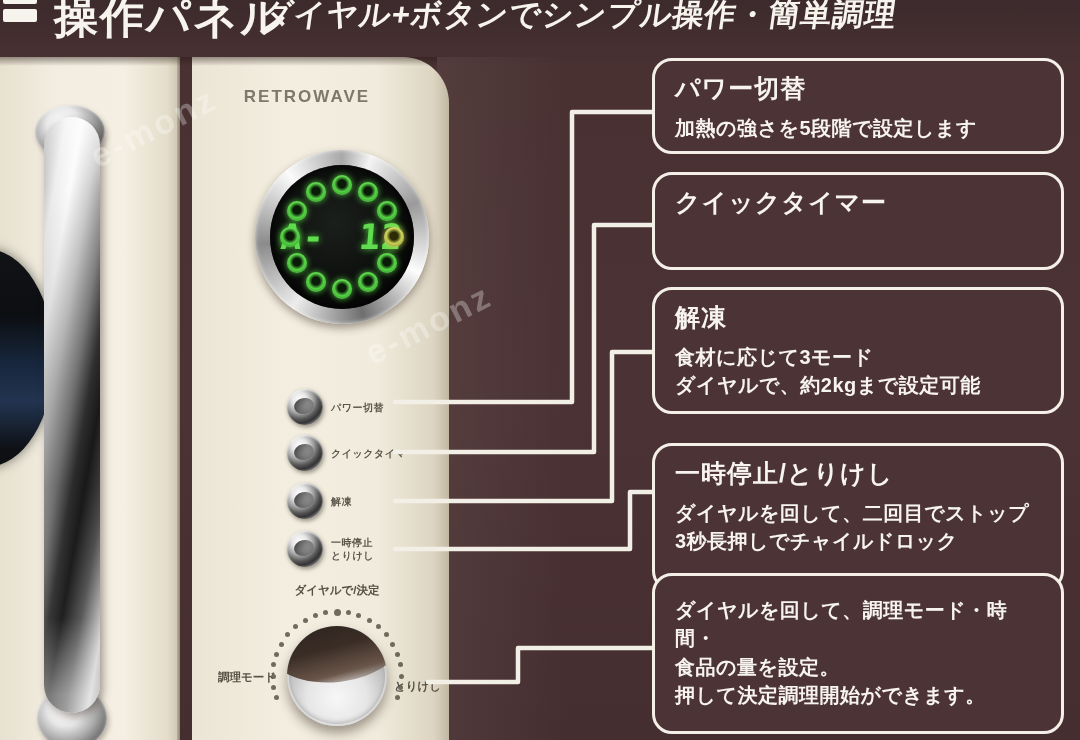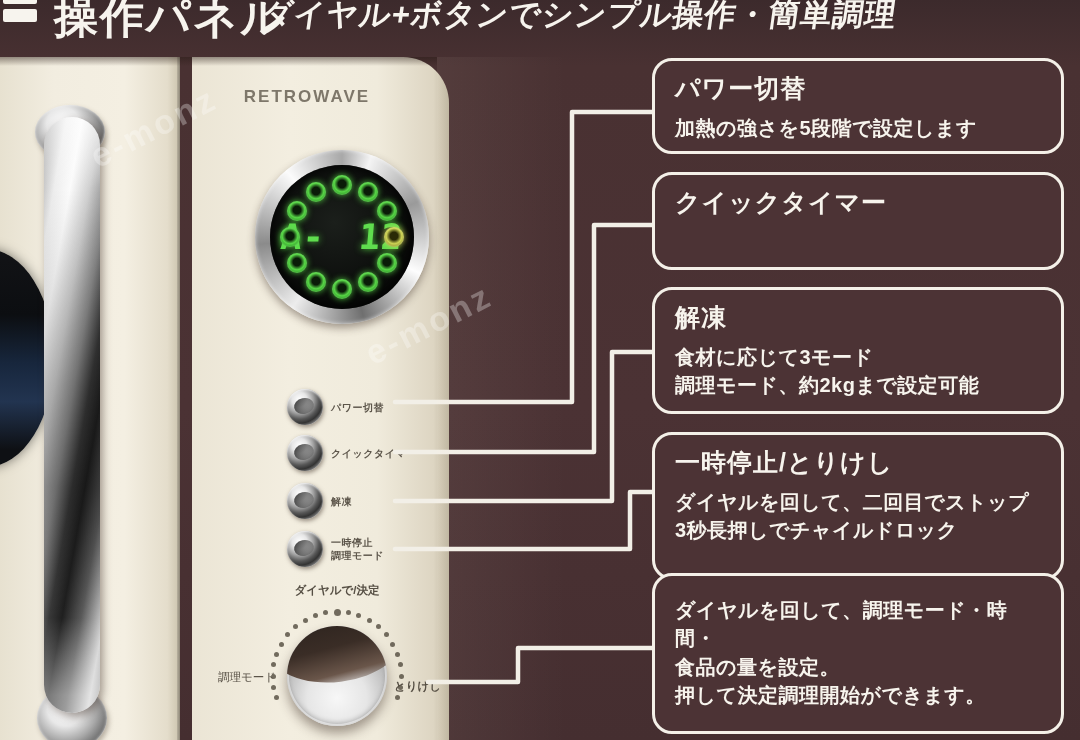--- a/index.html
+++ b/index.html
@@ -74,21 +74,21 @@
     background:radial-gradient(circle at 35% 30%,#ffffff 0%,#e6e6e6 22%,#a2a2a2 40%,#585858 56%,#333333 68%,#8f8f8f 82%,#dadada 95%);
     box-shadow:1px 2px 4px rgba(60,45,35,.5), inset 0 1px 2px rgba(255,255,255,.85);}
   .pbtn::after{content:"";position:absolute;left:7px;top:9px;width:20px;height:16px;border-radius:50%;
     background:linear-gradient(135deg,rgba(15,15,15,.85),rgba(110,110,110,.15));transform:rotate(-12deg);}
   .pbtn-label{position:absolute;left:139px;font-size:10px;font-weight:bold;color:#5d564b;
     letter-spacing:.5px;white-space:pre-line;line-height:1.3;}
 
   
   .dial-label-top{position:absolute;left:75px;top:526px;width:140px;text-align:center;
     font-size:11.5px;font-weight:bold;color:#564f44;}
-  .dial-label-left{position:absolute;left:26px;top:613px;font-size:11.5px;font-weight:normal;color:#564f44;}
+  .dial-label-left{position:absolute;left:26px;top:613px;font-size:11.5px;font-weight:bold;color:#564f44;}
   .dial-label-right{position:absolute;left:202px;top:622px;font-size:11.5px;font-weight:bold;color:#564f44;}
   .tick{position:absolute;border-radius:50%;background:#5b5346;opacity:.85;}
   .knob{position:absolute;left:95px;top:569px;width:100px;height:100px;border-radius:50%;overflow:hidden;
     background:radial-gradient(circle at 50% 72%,#f7f7f7 0%,#e6e6e6 34%,#c3c3c3 56%,#9d9d9d 78%,#cfcfcf 92%);
     box-shadow:0 7px 12px rgba(55,40,30,.45), inset 0 0 0 2px rgba(255,255,255,.5), inset 0 -3px 5px rgba(0,0,0,.25);}
   .knob::before{content:"";position:absolute;left:-20px;top:-26px;width:138px;height:82px;border-radius:50%;
     background:linear-gradient(172deg,#241d19 0%,#3a2d26 55%,#6a564a 82%,rgba(120,100,85,0) 100%);
     transform:rotate(-7deg);}
 
   
@@ -149,21 +149,21 @@
     <div class="pbtn-label" style="top:344px">パワー切替</div>
 
     <div class="pbtn" style="top:378px"></div>
     <div class="pbtn-label" style="top:390px">クイックタイマー</div>
 
     <div class="pbtn" style="top:426px"></div>
     <div class="pbtn-label" style="top:438px">解凍</div>
 
     <div class="pbtn" style="top:474px"></div>
     <div class="pbtn-label" style="top:479px">一時停止
-調理モード</div>
+とりけし</div>
 
     <div class="dial-label-top">ダイヤルで/決定</div>
     <div class="dial-label-left">調理モード</div>
     <div class="dial-label-right">とりけし</div>
     <div id="tick-layer"></div>
     <div class="knob"></div>
   <span class="tick" style="width: 5px; height: 5px; left: 82.3597px; top: 638.389px;"></span>
       <span class="tick" style="width: 5px; height: 5px; left: 79.4723px; top: 627.613px;"></span>
       <span class="tick" style="width: 5px; height: 5px; left: 78.5px; top: 616.5px;"></span>
       <span class="tick" style="width: 5px; height: 5px; left: 79.4723px; top: 605.387px;"></span>
@@ -203,23 +203,23 @@
   <div class="callout" style="top:58px;height:96px;">
     <div class="co-title">パワー切替</div>
     <div class="co-body">加熱の強さを5段階で設定します</div>
   </div>
   <div class="callout" style="top:172px;height:98px;">
     <div class="co-title">クイックタイマー</div>
   </div>
   <div class="callout" style="top:287px;height:127px;">
     <div class="co-title">解凍</div>
     <div class="co-body">食材に応じて3モード
-調理モード、約2kgまで設定可能</div>
-  </div>
-  <div class="callout" style="top:432px;height:148px;">
+ダイヤルで、約2kgまで設定可能</div>
+  </div>
+  <div class="callout" style="top:443px;height:148px;">
     <div class="co-title">一時停止/とりけし</div>
     <div class="co-body">ダイヤルを回して、二回目でストップ
 3秒長押しでチャイルドロック</div>
   </div>
   <div class="callout" style="top:573px;height:161px;">
     <div class="co-body">ダイヤルを回して、調理モード・時間・
 食品の量を設定。
 押して決定調理開始ができます。</div>
   </div>
 

